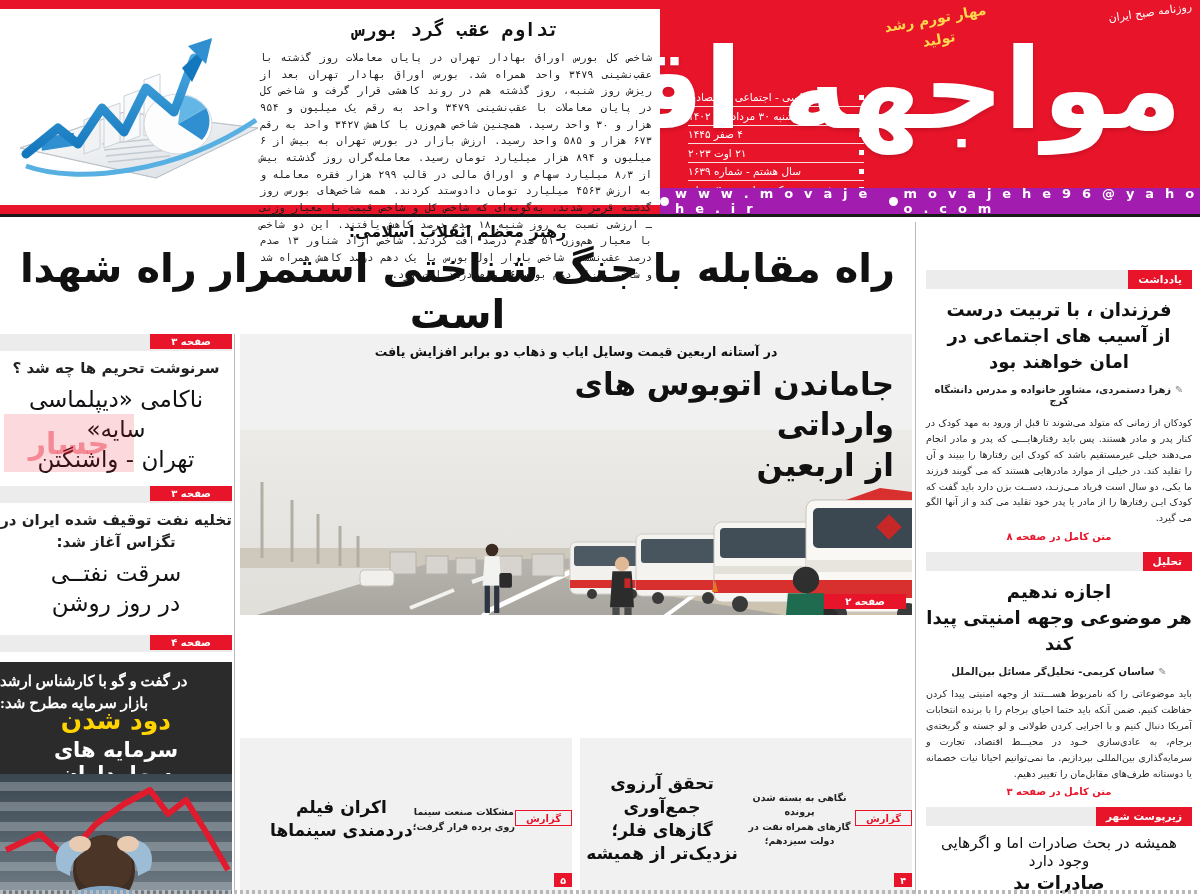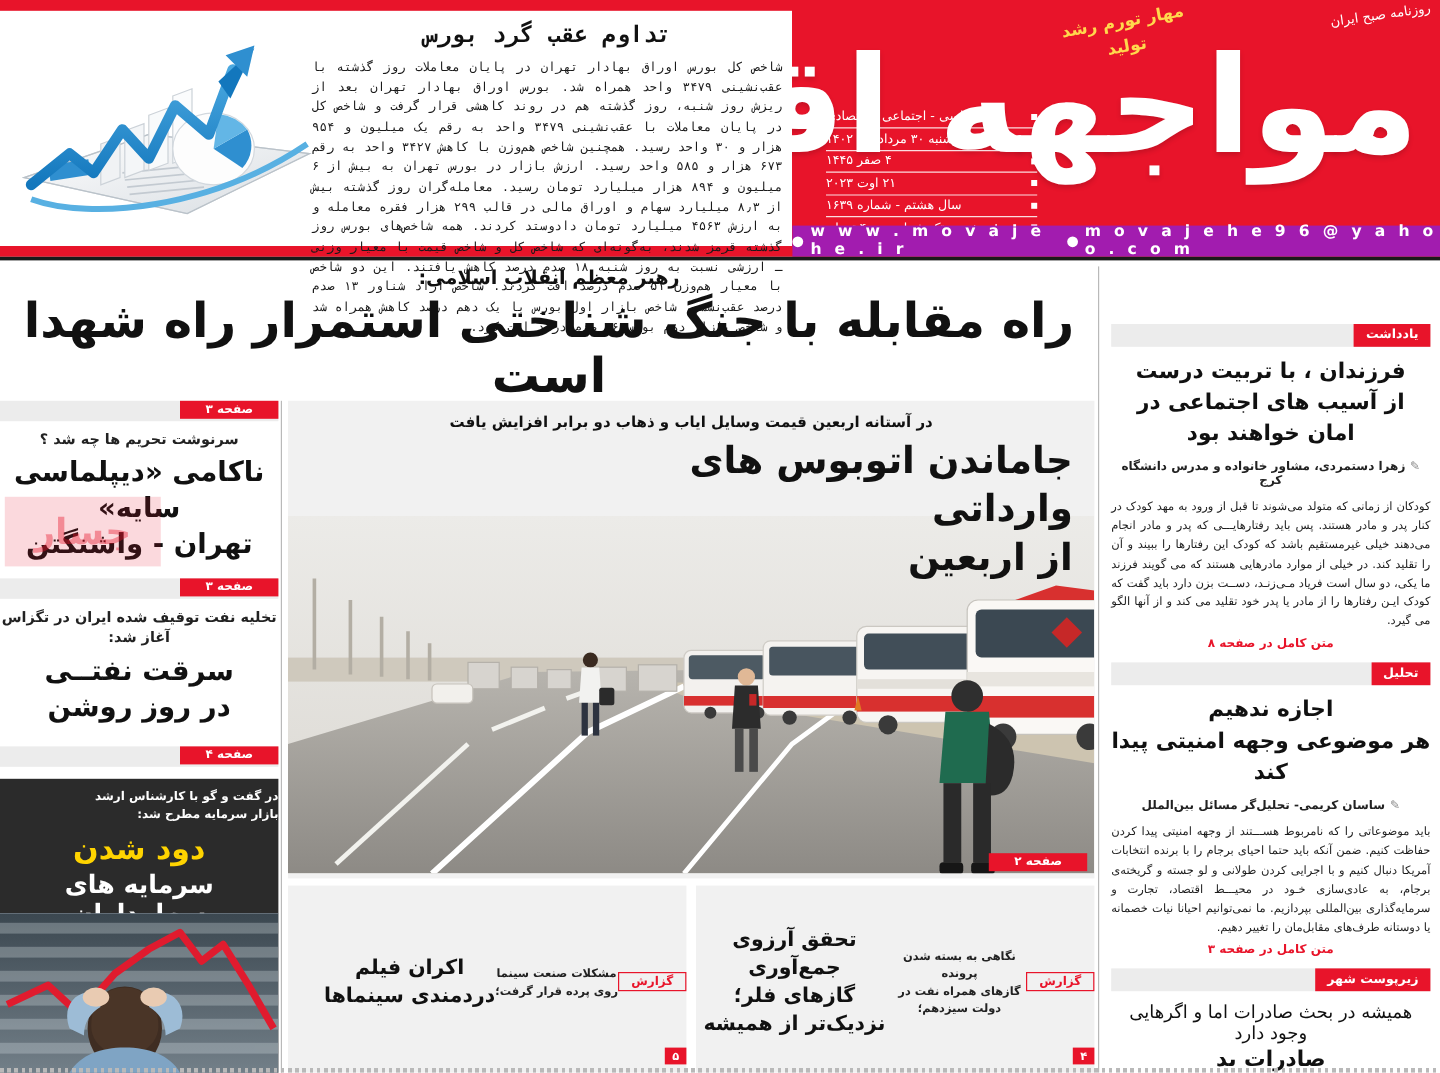--- a/index.html
+++ b/index.html
@@ -50,38 +50,38 @@
   .vrule{position:absolute;width:1px;background:#b9b9b9;}
 
   
   .lsb{position:absolute;left:0;top:334px;width:232px;height:560px;}
   .badge{display:inline-block;background:#e8142a;color:#fff;font-size:10px;font-weight:bold;
     padding:2px 21px;}
   .lsb-block{position:relative;}
   .lsb-graybar{position:absolute;right:0;top:0;width:100%;height:17px;background:#ececec;}
   .lsb-badge-row{position:relative;height:17px;margin-bottom:7px;}
   .lsb-badge-row .badge{position:absolute;right:0;top:0;}
-  .lsb-kicker{font-size:12px;font-weight:bold;color:#222;text-align:center;line-height:1.45;margin-bottom:5px;}
-  .lsb-head{font-size:23px;font-weight:bold;color:#111;text-align:center;line-height:1.3;}
+  .lsb-kicker{font-size:15px;font-weight:bold;color:#222;text-align:center;line-height:1.45;margin-bottom:5px;}
+  .lsb-head{font-size:23px;font-weight:normal;color:#111;text-align:center;line-height:1.3;}
   .watermark{position:absolute;left:4px;top:80px;width:130px;height:58px;background:rgba(232,20,42,.16);}
   .watermark:after{content:"جسار";position:absolute;inset:0;display:flex;align-items:center;justify-content:center;
     color:rgba(232,20,42,.40);font-size:30px;font-weight:bold;}
 
   
   .promo{position:relative;width:232px;height:270px;background:#2b2b2b;overflow:hidden;margin-top:10px;}
-  .promo-kicker{position:absolute;right:0;left:0;top:8px;text-align:right;color:#fff;font-size:10px;
-    font-weight:bold;line-height:1.5;}
+  .promo-kicker{position:absolute;right:0;left:0;top:8px;text-align:left;color:#fff;font-size:15px;
+    font-weight:bold;line-height:1.5;font-family:Liberation Serif, serif;}
   .promo-yellow{position:absolute;right:0;left:0;top:44px;text-align:center;color:#ffd400;font-size:25px;font-weight:bold;}
   .promo-white{position:absolute;right:0;left:0;top:76px;text-align:center;color:#fff;font-size:21px;font-weight:bold;}
   .promo-photo{position:absolute;left:0;right:0;top:112px;height:158px;overflow:hidden;background:#9aa7b4;}
   .promo-badge{position:absolute;left:8px;bottom:8px;z-index:5;}
 
   
   .center{position:absolute;left:240px;top:334px;width:672px;height:560px;}
-  .c-card{position:relative;width:672px;height:398px;background:#f1f1f1;overflow:hidden;}
+  .c-card{position:relative;width:672px;height:281px;background:#f1f1f1;overflow:hidden;}
   .c-kicker{position:absolute;right:0;left:0;top:10px;text-align:center;font-size:12.5px;font-weight:bold;color:#111;}
   .c-head{position:absolute;right:18px;top:30px;width:420px;text-align:right;font-size:31px;
     font-weight:bold;color:#111;line-height:1.3;z-index:4;}
   .c-photo{position:absolute;left:0;right:0;top:96px;height:298px;overflow:hidden;}
   .c-badge{position:absolute;right:6px;bottom:6px;z-index:6;}
 
   
   .c-boxes{position:absolute;left:0;top:404px;width:672px;height:156px;display:flex;gap:8px;direction:rtl;}
   .c-box{position:relative;flex:1;background:#f1f1f1;display:flex;align-items:center;}
   .c-box-label{position:relative;margin-top:4px;border:1.4px solid #e8142a;color:#e8142a;font-size:10px;

